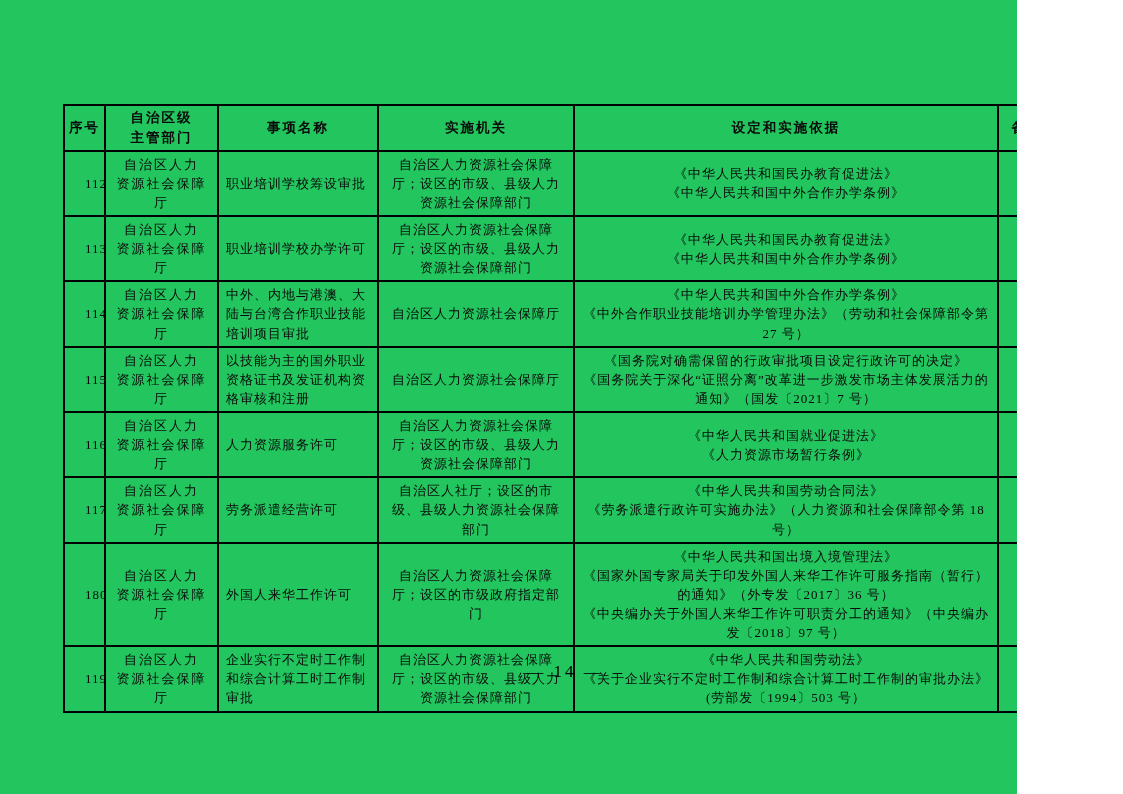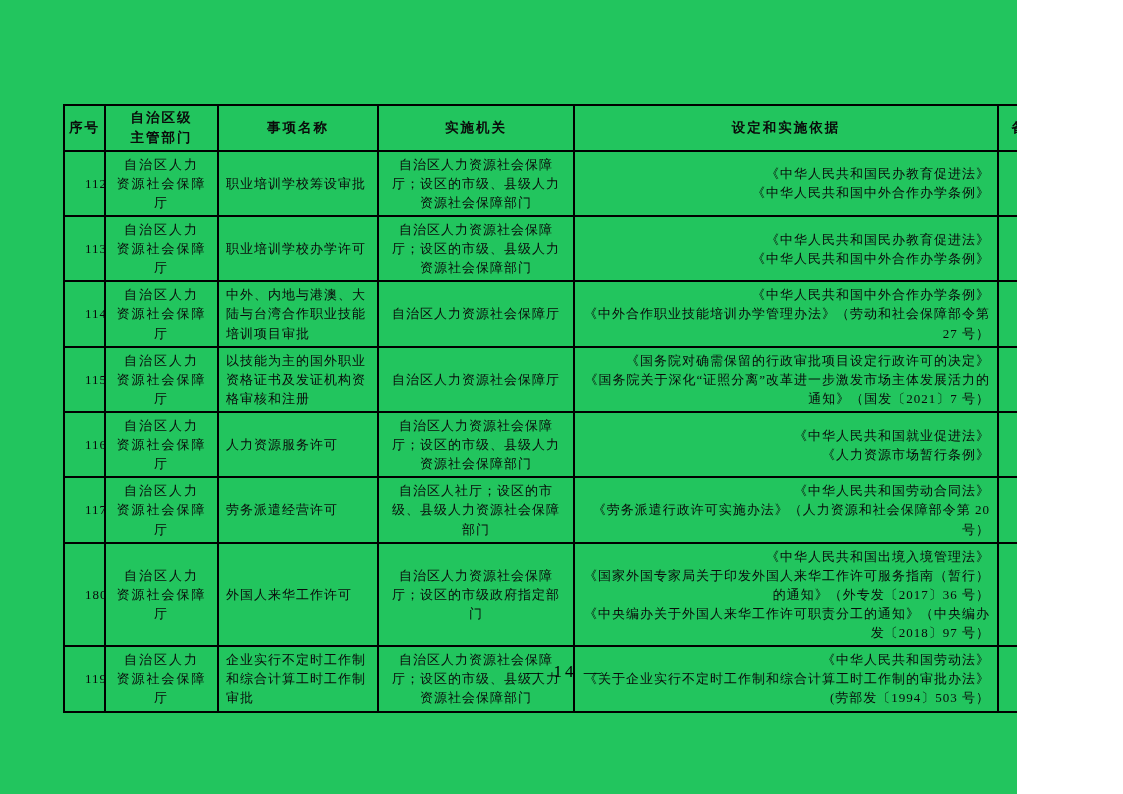--- a/index.html
+++ b/index.html
@@ -36,21 +36,21 @@
     text-align: center;
     padding: 2px 3px;
     letter-spacing: 2px;
     font-size: 13.5px;
   }
   .approval-table td { padding: 3px 7px; }
   td.c-no   { text-align: right; padding: 3px 20px; }
   td.c-dept { text-align: center; padding: 3px 4px; letter-spacing: 2px; }
   td.c-item { text-align: left; border-radius: 21px; }
   td.c-organ{ text-align: center; }
-  td.c-basis{ text-align: right; }
+  td.c-basis{ text-align: center; }
   td.c-remark{ text-align: center; }
 
   thead tr            { height: 38px; }
   tbody tr:nth-child(1){ height: 60px; }
   tbody tr:nth-child(2){ height: 57px; }
   tbody tr:nth-child(3){ height: 60px; }
   tbody tr:nth-child(4){ height: 60px; }
   tbody tr:nth-child(5){ height: 57px; }
   tbody tr:nth-child(6){ height: 41px; }
   tbody tr:nth-child(7){ height: 92px; }
@@ -144,21 +144,21 @@
 《人力资源市场暂行条例》</td>
         <td class="c-remark"></td>
       </tr>
       <tr>
         <td class="c-no">117</td>
         <td class="c-dept">自治区人力
 资源社会保障厅</td>
         <td class="c-item">劳务派遣经营许可</td>
         <td class="c-organ">自治区人社厅；设区的市级、县级人力资源社会保障部门</td>
         <td class="c-basis">《中华人民共和国劳动合同法》
-《劳务派遣行政许可实施办法》（人力资源和社会保障部令第 20 号）</td>
+《劳务派遣行政许可实施办法》（人力资源和社会保障部令第 18 号）</td>
         <td class="c-remark"></td>
       </tr>
       <tr>
         <td class="c-no">180</td>
         <td class="c-dept">自治区人力
 资源社会保障厅</td>
         <td class="c-item">外国人来华工作许可</td>
         <td class="c-organ">自治区人力资源社会保障厅；设区的市级政府指定部门</td>
         <td class="c-basis">《中华人民共和国出境入境管理法》
 《国家外国专家局关于印发外国人来华工作许可服务指南（暂行）的通知》（外专发〔2017〕36 号）

